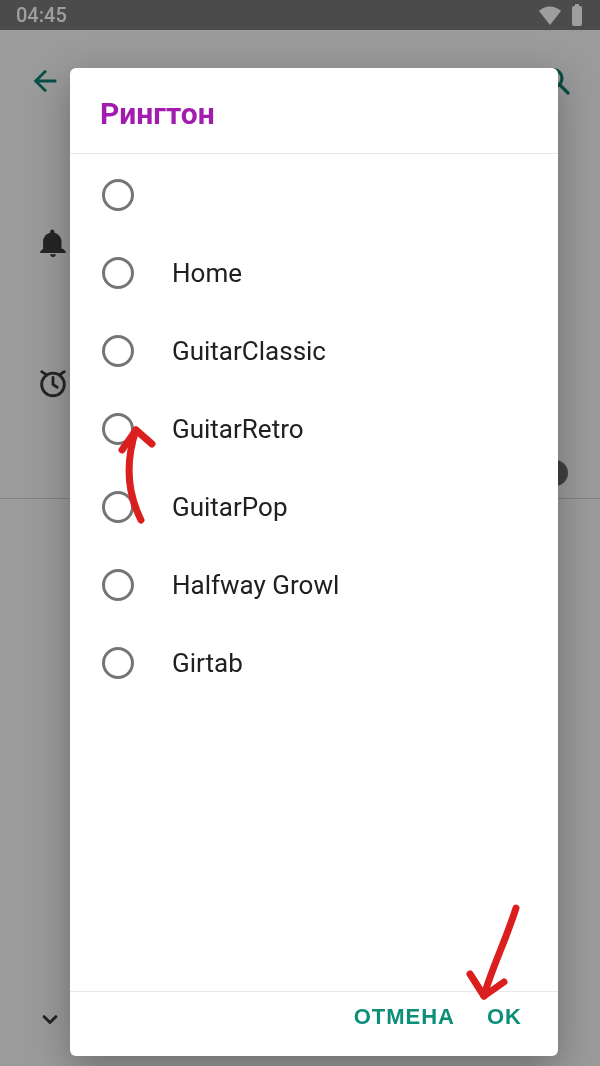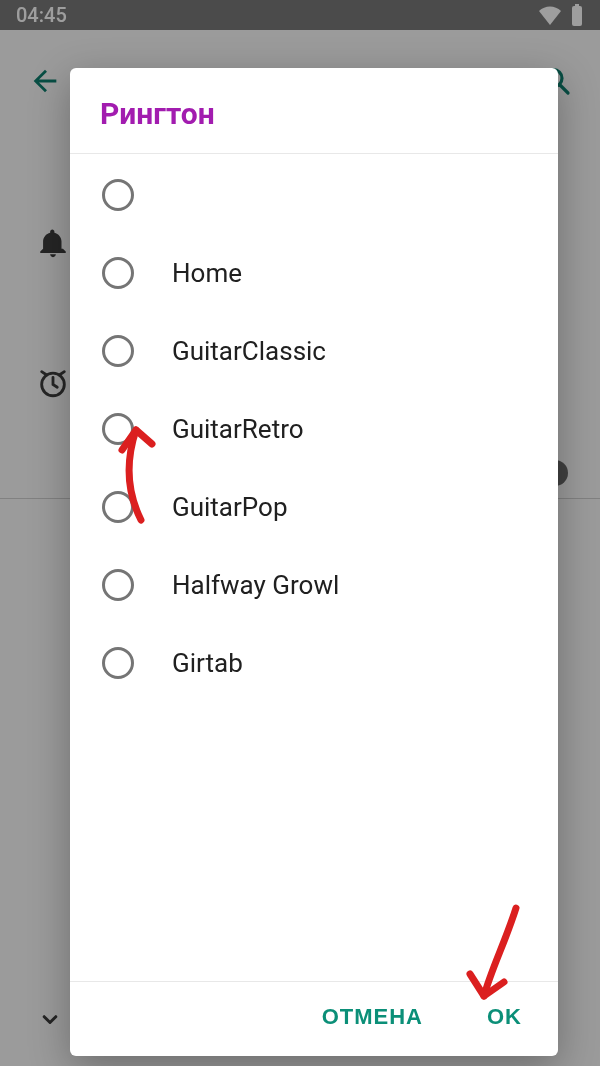--- a/index.html
+++ b/index.html
@@ -31,21 +31,21 @@
 
   
   .dialog { position:absolute; left:70px; right:42px; top:68px; bottom:10px; background:#fff; border-radius:6px; box-shadow:0 12px 40px rgba(0,0,0,0.3); display:flex; flex-direction:column; }
   .dialog-title { padding:28px 30px 22px 30px; font-size:30px; font-weight:700; color:#a21caf; border-bottom:1px solid #e8e8e8; }
   .dialog-list { flex:1; overflow:hidden; padding:2px 0; }
   .ringtone-row { display:flex; align-items:center; height:78px; padding-left:10px; cursor:pointer; }
   .radio { width:32px; height:32px; border:3px solid #757575; border-radius:50%; margin:0 38px 0 22px; flex:0 0 auto; position:relative; }
   .radio.selected { border-color:#06967f; }
   .radio.selected::after { content:""; position:absolute; left:50%; top:50%; width:16px; height:16px; background:#06967f; border-radius:50%; transform:translate(-50%,-50%); }
   .ringtone-label { font-size:26px; color:#202020; }
-  .dialog-actions { border-top:1px solid #e8e8e8; display:flex; justify-content:flex-end; align-items:flex-start; gap:64px; padding:22px 36px 26px 0; }
+  .dialog-actions { border-top:1px solid #e8e8e8; display:flex; justify-content:flex-end; align-items:flex-start; gap:32px; padding:12px 36px 26px 0; }
   .dialog-btn { background:none; border:none; font-size:22px; font-weight:700; letter-spacing:1px; color:#0b8f78; cursor:pointer; }
 
   
   .arrow { position:absolute; pointer-events:none; }
 </style>
 </head>
 <body>
 
 <div class="screen">
 

